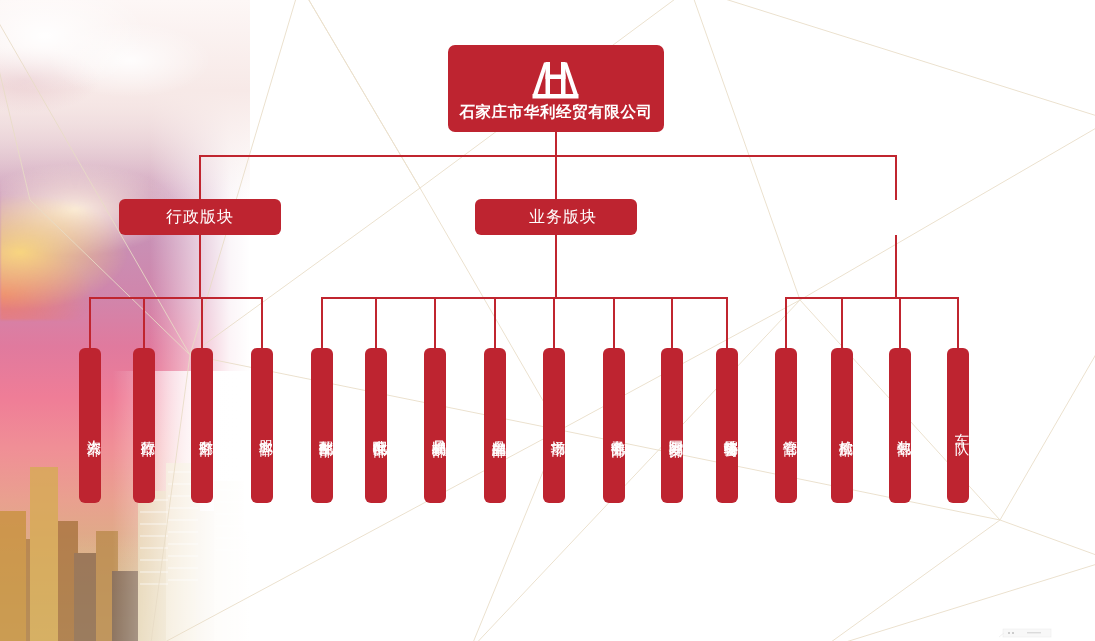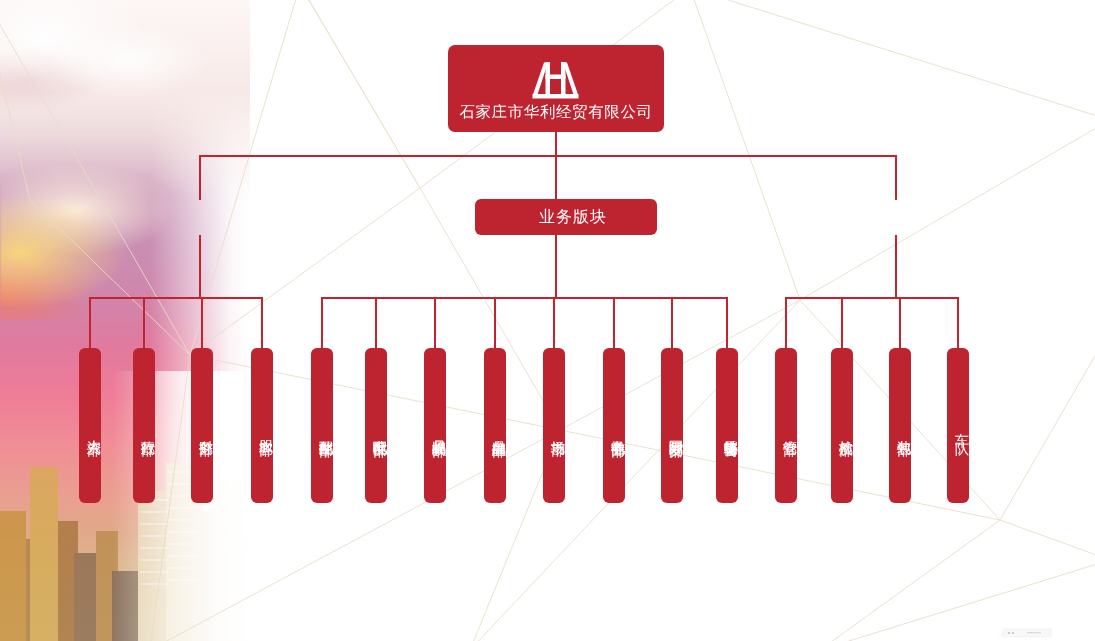--- a/index.html
+++ b/index.html
@@ -59,29 +59,29 @@
     box-sizing:border-box;
   }
 
   .root{
     left:448px;top:45px;width:216px;height:87px;border-radius:7px;
     flex-direction:column;padding-top:6px;
   }
   .root-logo{width:58px;height:40px;display:block;}
   .root-label{
     font-size:15.5px;letter-spacing:.6px;margin-top:2px;
-    font-weight:400;white-space:nowrap;
+    font-weight:700;white-space:nowrap;
   }
 
   .div-node{
     height:36px;border-radius:6px;font-size:16px;letter-spacing:1px;
     white-space:nowrap;
   }
   .div-admin{left:119px;top:199px;width:162px;}
-  .div-biz  {left:475px;top:199px;width:182px;padding-left:14px;}
+  .div-biz  {left:475px;top:199px;width:162px;padding-left:14px;}
   .div-log  {left:813px;top:199px;width:162px;}
 
   .leaf{
     top:348px;width:22px;height:155px;border-radius:6px;
     writing-mode:vertical-rl;text-orientation:upright;
     font-size:14.5px;line-height:1.06;letter-spacing:.4px;
     align-items:flex-start;justify-content:center;
     padding-top:9px;white-space:nowrap;
   }
   .leaf.spaced{letter-spacing:9px;}
@@ -230,20 +230,23 @@
           <path d="M34.0 2 L38.5 2 L38.5 34.0 L34.0 34.0 Z"></path>
           <path d="M18.5 14.5 L38.5 14.5 L38.5 19.0 L18.5 19.0 Z"></path>
           <path d="M17.0 2.5 L21.0 2.5 L10.5 34.5 L6.0 34.5 Z"></path>
           <path d="M40.0 2.5 L36.0 2.5 L46.5 34.5 L51.0 34.5 Z"></path>
           <path d="M5.5 34.0 L51.5 34.0 L51.5 38.5 L5.5 38.5 Z"></path>
         </g>
       </svg>
       <div class="root-label">石家庄市华利经贸有限公司</div>
     </div>
 
+    <div class="node div-node div-admin">
+      <span>行政版块</span>
+    </div>
     <div class="node div-node div-biz">
       <span>业务版块</span>
     </div>
 
     <div id="leafHost">
         <div class="node leaf" style="left: 79px;">
           <span>人资部</span>
         </div>
         <div class="node leaf" style="left: 133px;">
           <span>行政部</span>

